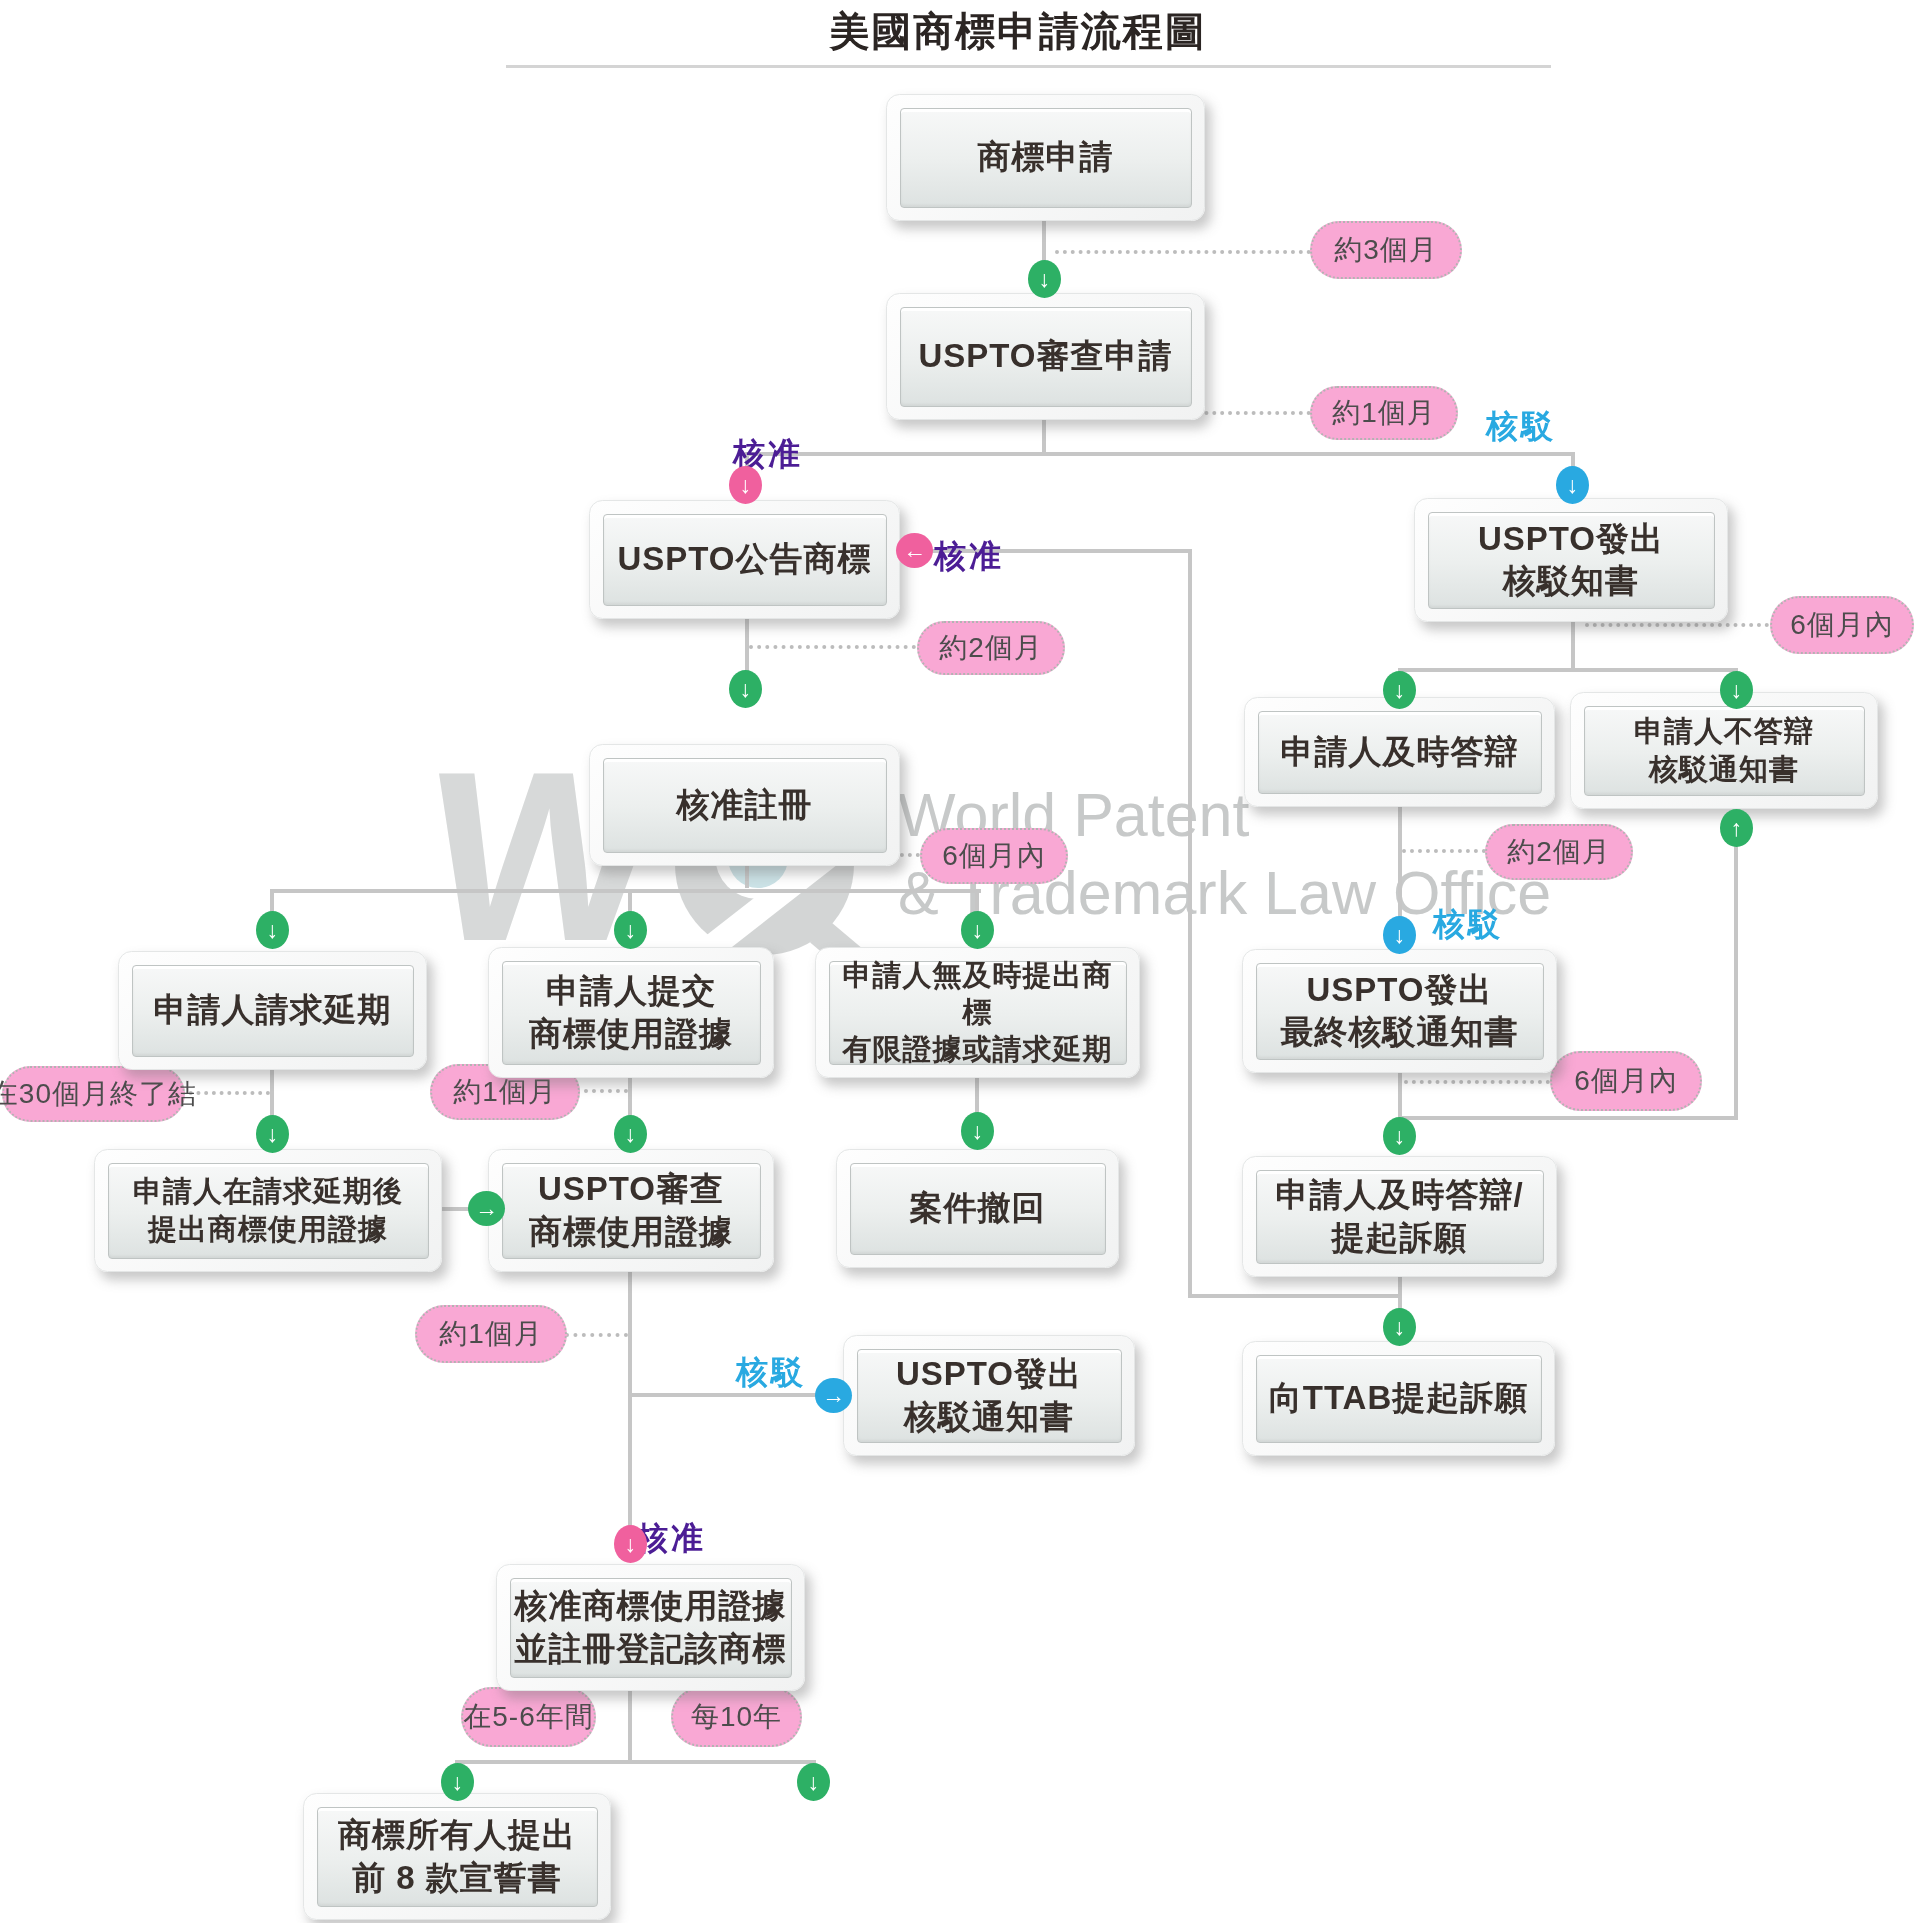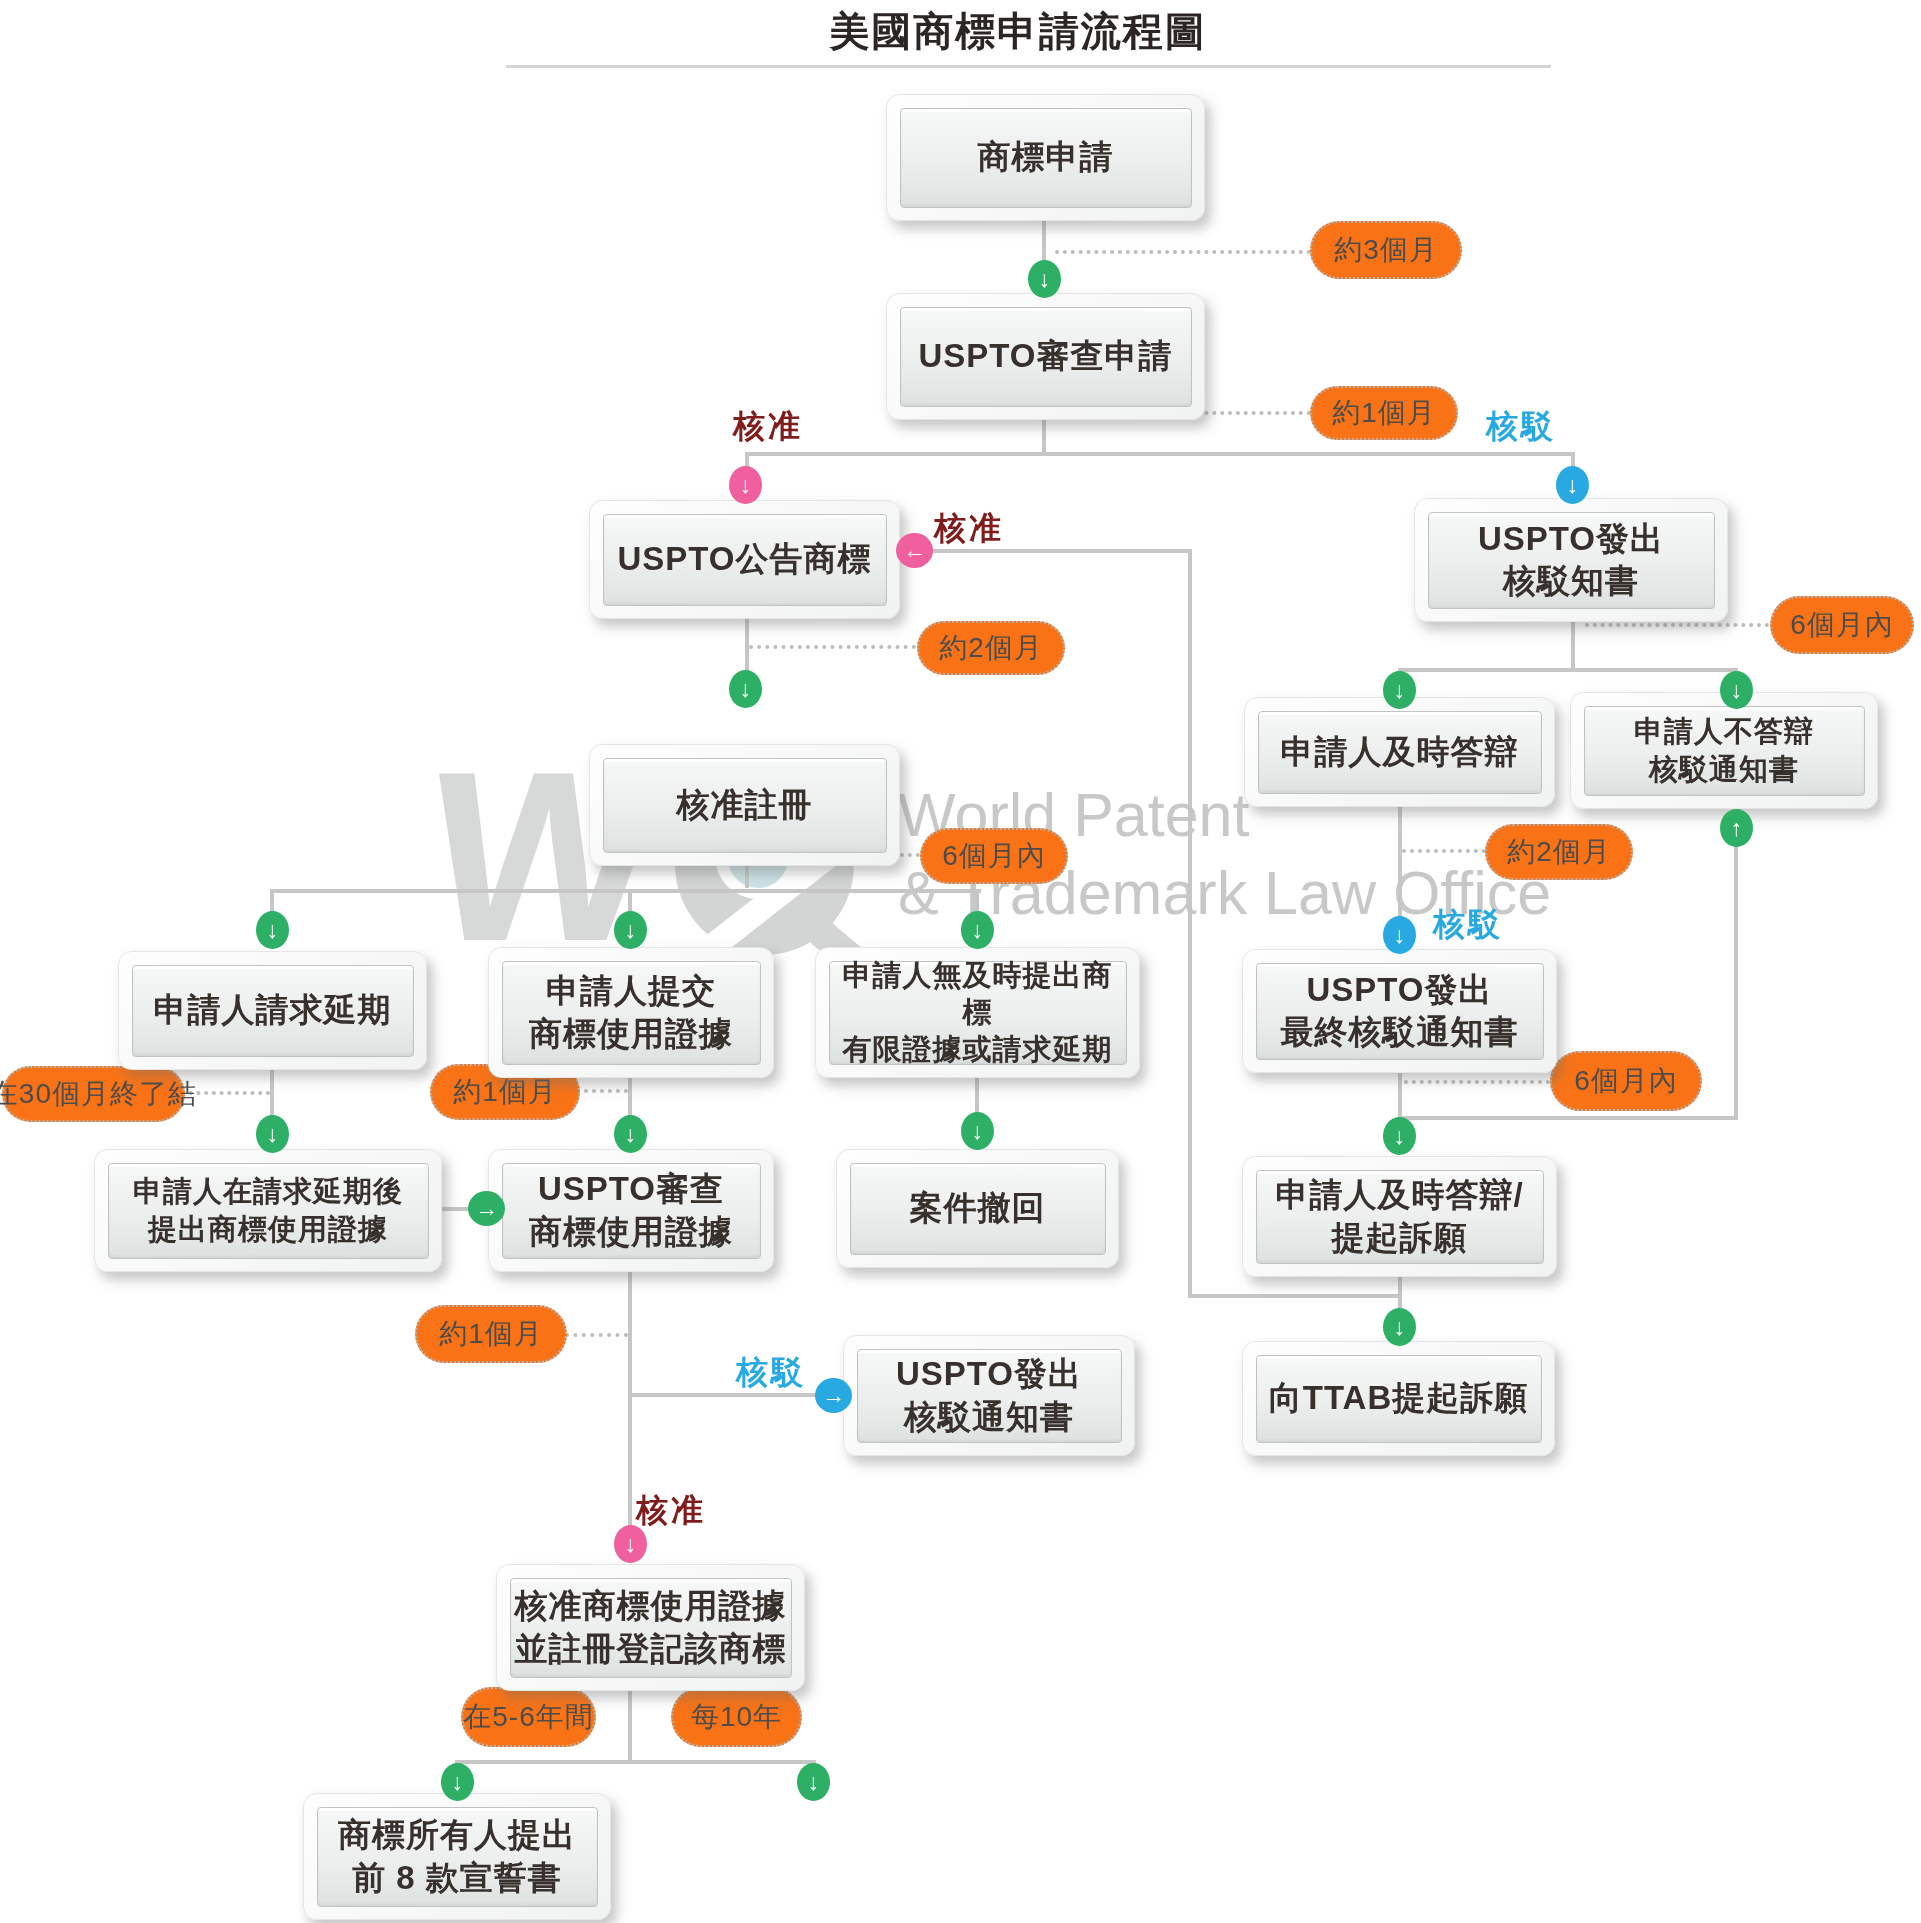--- a/index.html
+++ b/index.html
@@ -33,27 +33,27 @@
   .node-in{position:absolute;left:12.5px;top:12.5px;right:12.5px;bottom:12.5px;border-radius:4px;
            border:1.9px solid #bfc4c3;
            background:linear-gradient(180deg,#f7f8f8 0%,#ecefee 52%,#dde2e1 100%);
            box-shadow:inset 0 2.9px 0 rgba(255,255,255,0.95), inset 0 -1.9px 2.9px rgba(0,0,0,0.05);
            display:flex;align-items:center;justify-content:center;text-align:center;}
   .node-txt{font-size:33px;font-weight:bold;color:#38302c;line-height:1.28;
             letter-spacing:1px;white-space:pre-line;}
   .small .node-txt{font-size:29px;}
 
   
-  .pill{position:absolute;background:#f97316;border:2.9px dotted #b3b3b3;border-radius:31px;
+  .pill{position:absolute;background:#f9a8d4;border:2.9px dotted #b3b3b3;border-radius:31px;
         display:flex;align-items:center;justify-content:center;z-index:2;}
   .pill span{font-size:28px;color:#4c4c4c;letter-spacing:1px;white-space:nowrap;}
 
   
   .lbl{position:absolute;font-size:32px;font-weight:bold;letter-spacing:2.9px;z-index:3;white-space:nowrap;}
-  .pink{color:#7f1d1d;} .blue{color:#29a9e1;}
+  .pink{color:#4c1d95;margin-top:28px;} .blue{color:#29a9e1;}
 
   
   .arr{position:absolute;border-radius:50%;display:flex;align-items:center;justify-content:center;z-index:3;}
   .arr span{color:#ffffff;font-weight:bold;font-size:23px;line-height:1;}
   .g{background:#2db065;} .p{background:#f0609e;} .b{background:#29a9e1;}
   .vert{width:33px;height:38px;} .horz{width:37px;height:35px;}
 </style>
 </head>
 <body>
 

